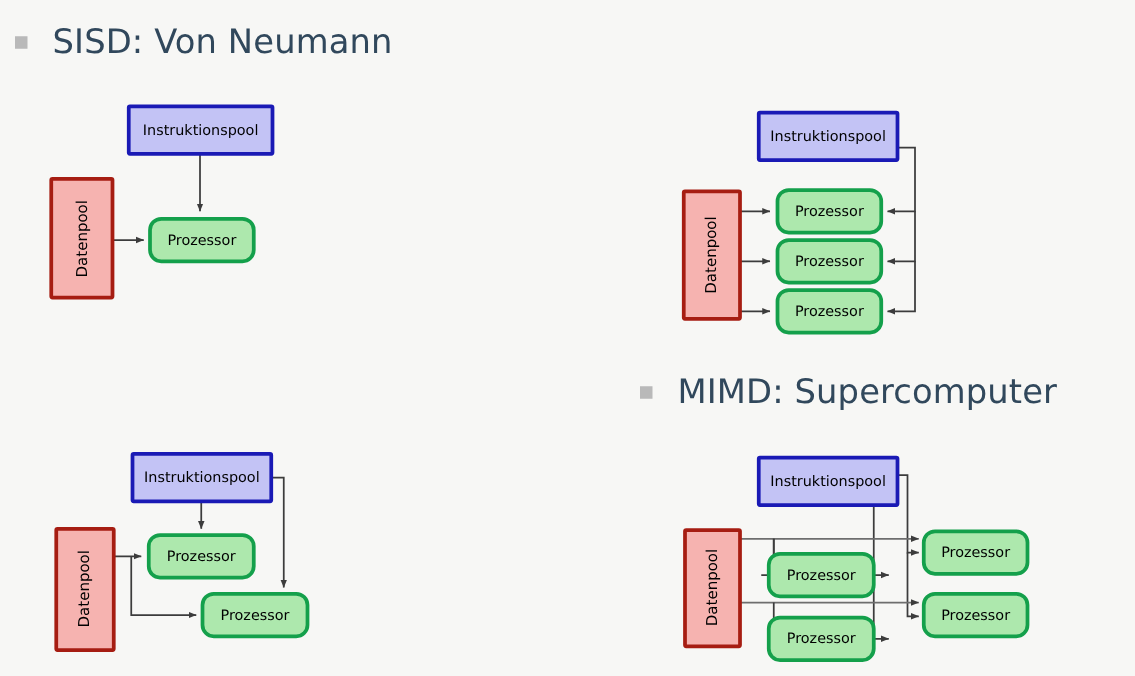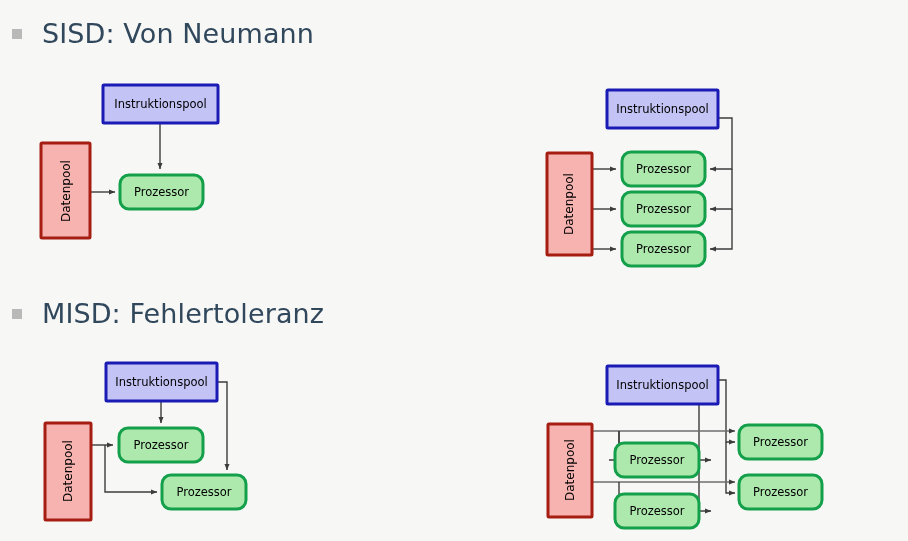--- a/index.html
+++ b/index.html
@@ -133,24 +133,20 @@
         <rect x="168" y="122" width="83" height="34" rx="9" fill="#ade8ad" stroke="#14a04b" stroke-width="3"></rect>
         <text class="boxlabel" x="209.5" y="139.5">Prozessor</text>
       </g>
       <g>
         <rect x="168" y="162" width="83" height="34" rx="9" fill="#ade8ad" stroke="#14a04b" stroke-width="3"></rect>
         <text class="boxlabel" x="209.5" y="179.5">Prozessor</text>
       </g>
     </svg>
   </div>
 
-  <div class="heading" style="left:12px; top:300px;">
-    <span class="bullet"></span>
-    <span class="heading-text">MISD: Fehlertoleranz</span>
-  </div>
 
   <div class="quad" style="left:0px; top:350px; width:454px; height:191px;">
     <svg width="454" height="191" viewBox="0 0 454 191">
       <defs>
         <marker id="ah3" markerWidth="7" markerHeight="7" refX="6.2" refY="3" orient="auto" markerUnits="userSpaceOnUse">
           <path d="M0,0.4 L6.4,3 L0,5.6 z" fill="#3c3c3c"></path>
         </marker>
       </defs>
 
       <path d="M161,52 L161,73" stroke="#3c3c3c" stroke-width="1.4" fill="none" marker-end="url(#ah3)"></path>
@@ -175,20 +171,24 @@
         <rect x="119" y="78" width="84" height="34" rx="9" fill="#ade8ad" stroke="#14a04b" stroke-width="3"></rect>
         <text class="boxlabel" x="161" y="95.5">Prozessor</text>
       </g>
       <g>
         <rect x="162" y="125" width="84" height="34" rx="9" fill="#ade8ad" stroke="#14a04b" stroke-width="3"></rect>
         <text class="boxlabel" x="204" y="142.5">Prozessor</text>
       </g>
     </svg>
   </div>
 
+  <div class="heading" style="left:512px; top:300px;">
+    <span class="bullet"></span>
+    <span class="heading-text">MIMD: Supercomputer</span>
+  </div>
 
   <div class="quad" style="left:454px; top:350px; width:454px; height:191px;">
     <svg width="454" height="191" viewBox="0 0 454 191">
       <defs>
         <marker id="ah4" markerWidth="7" markerHeight="7" refX="6.2" refY="3" orient="auto" markerUnits="userSpaceOnUse">
           <path d="M0,0.4 L6.4,3 L0,5.6 z" fill="#3c3c3c"></path>
         </marker>
       </defs>
 
       <path d="M245,54 L245,110 L257,110" stroke="#3c3c3c" stroke-width="1.4" fill="none" marker-end="url(#ah4)"></path>

